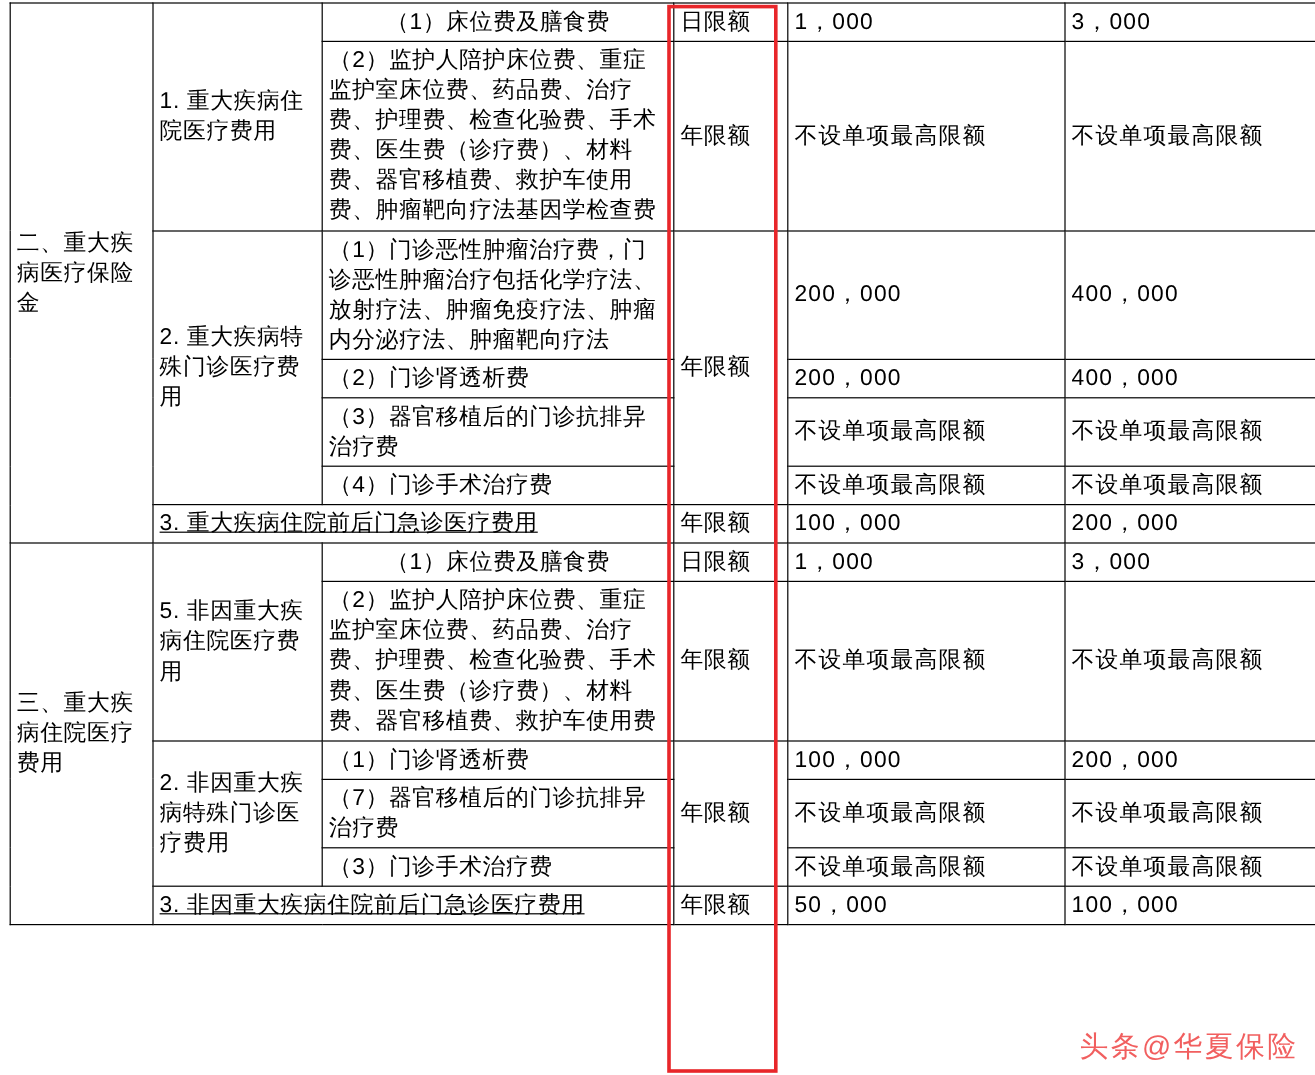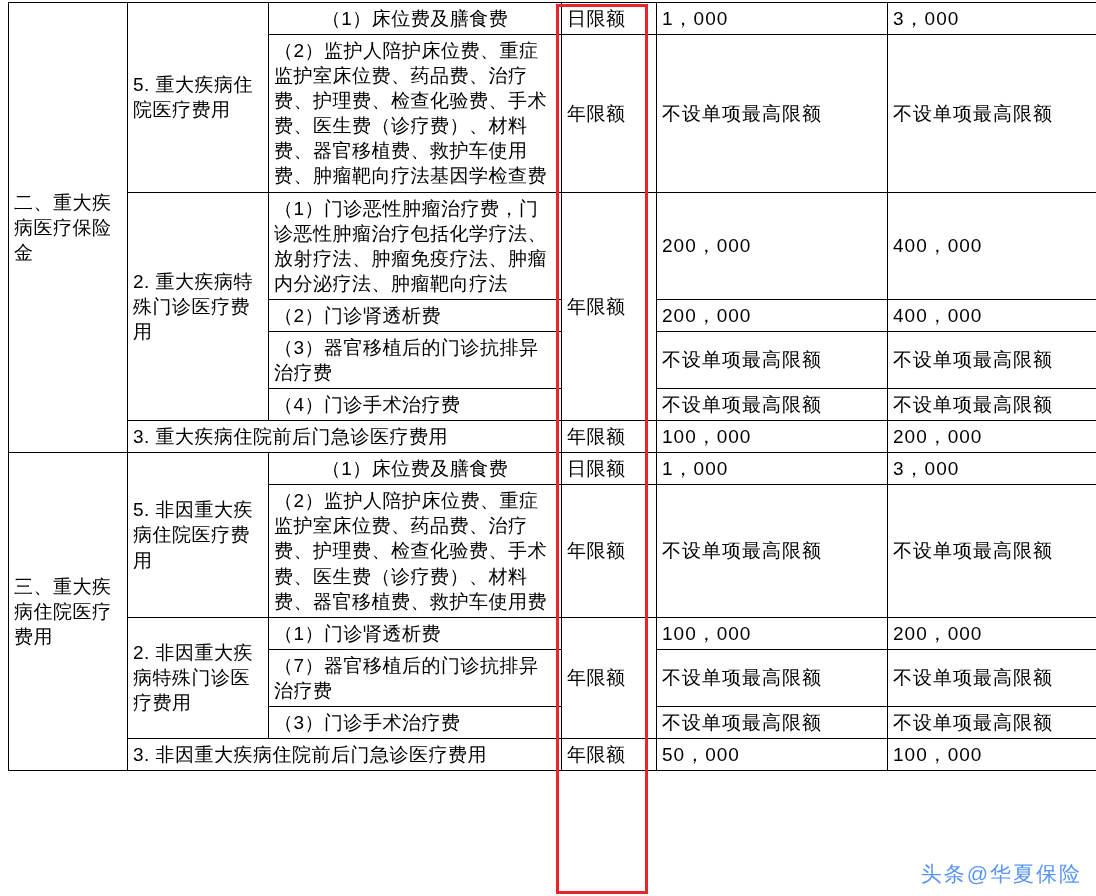--- a/index.html
+++ b/index.html
@@ -61,50 +61,51 @@
   td.limit {
     width: 84px;
     letter-spacing: 0.5px;
   }
   td.amt {
     width: 220px;
     letter-spacing: 1px;
   }
   td.wide-item {
     text-align: center;
+    text-decoration: underline;
   }
   
   .red-box {
     position: absolute;
     border: 3px solid #e8262a;
     box-sizing: border-box;
     pointer-events: none;
   }
   .watermark {
     position: absolute;
     right: 14px;
     bottom: 10px;
-    font-size: 21px;
-    color: #3b82f6;
+    font-size: 24px;
+    color: #ef4444;
     letter-spacing: 2px;
     opacity: .85;
     font-family: "Liberation Sans", sans-serif;
   }
 </style>
 </head>
 <body>
 
 <div class="sheet">
 
   <table class="benefit-table">
     <tbody>
 
       <tr>
         <td class="cat" rowspan="7">二、重大疾病医疗保险金</td>
-        <td class="sub" rowspan="2">5. 重大疾病住院医疗费用</td>
+        <td class="sub" rowspan="2">1. 重大疾病住院医疗费用</td>
         <td class="item center">（1）床位费及膳食费</td>
         <td class="limit">日限额</td>
         <td class="amt">1，000</td>
         <td class="amt">3，000</td>
       </tr>
       <tr>
         <td class="item">（2）监护人陪护床位费、重症监护室床位费、药品费、治疗费、护理费、检查化验费、手术费、医生费（诊疗费）、材料费、器官移植费、救护车使用费、肿瘤靶向疗法基因学检查费</td>
         <td class="limit">年限额</td>
         <td class="amt">不设单项最高限额</td>
         <td class="amt">不设单项最高限额</td>

